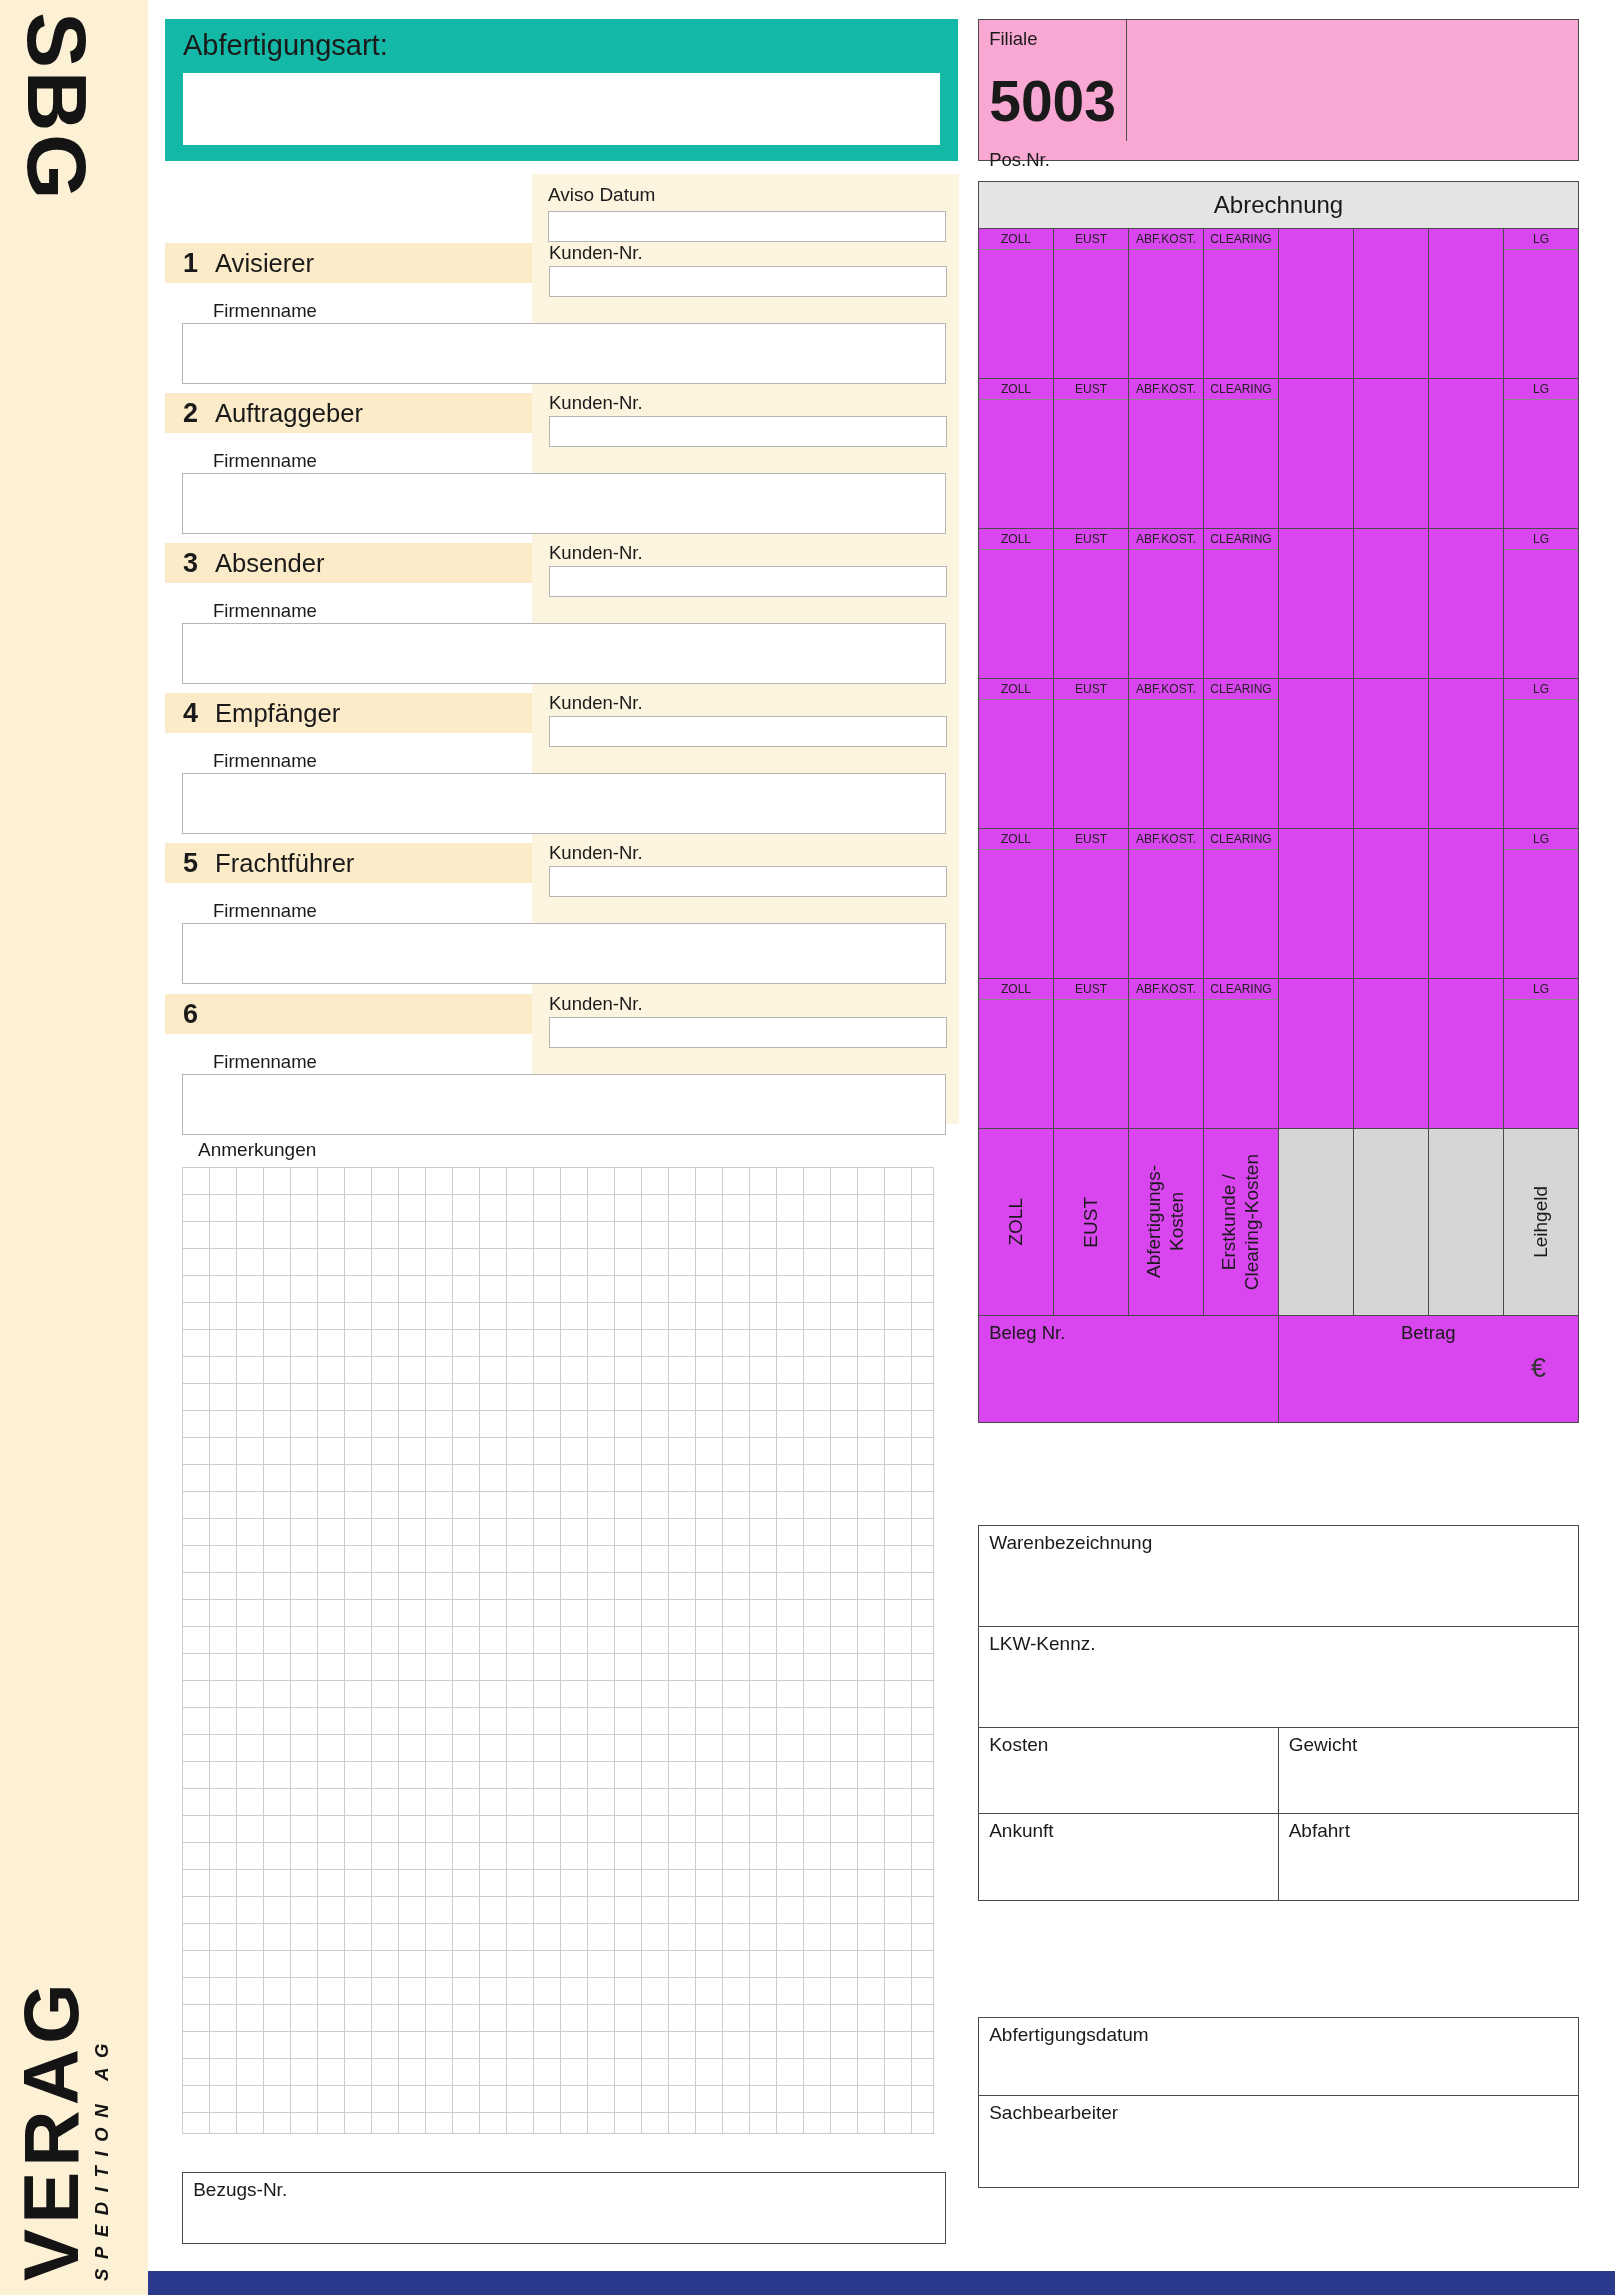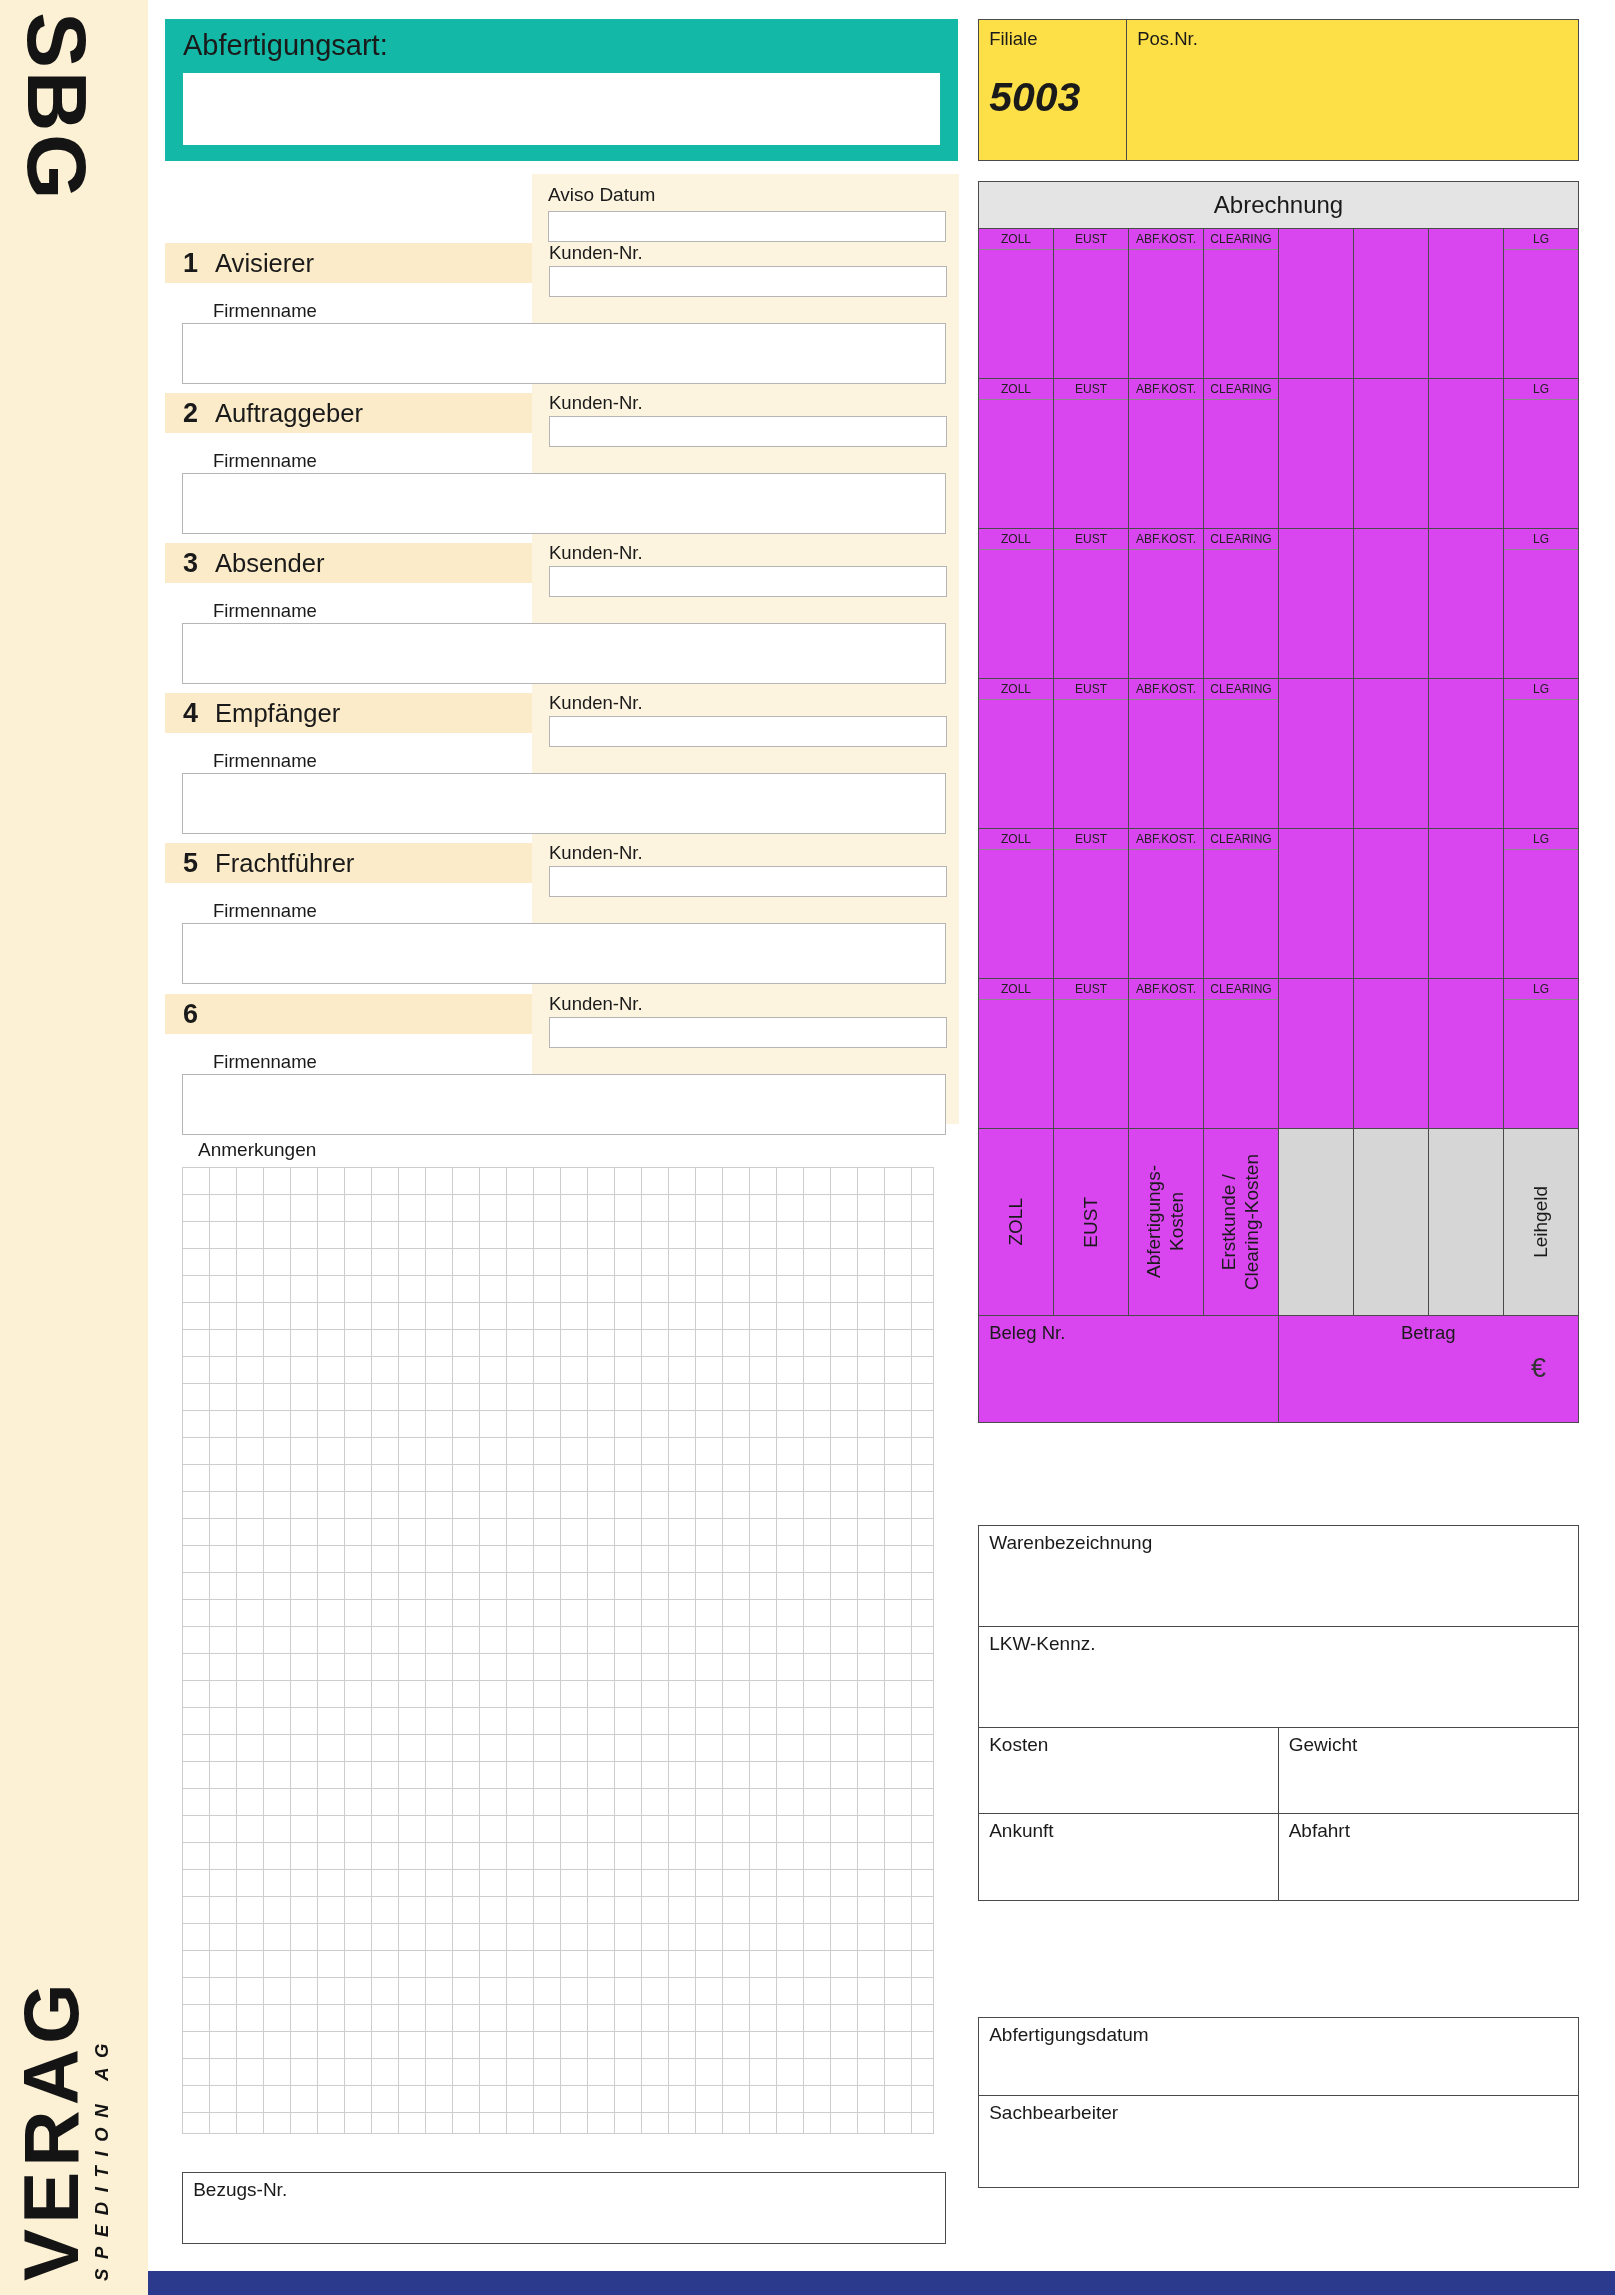--- a/index.html
+++ b/index.html
@@ -25,25 +25,25 @@
   }
   .verag-main { font-size:78px; font-weight:900; letter-spacing:5.1px; line-height:0.95; color:#141414; }
   .verag-sub  { font-size:18.5px; font-weight:700; font-style:italic; letter-spacing:9.6px; margin-top:2.6px; color:#141414; }
 
   
   .abf-header { position:absolute; left:165px; top:19px; width:793px; height:142px; background:#14b8a6; }
   .abf-label  { position:absolute; left:18px; top:10.2px; font-size:29px; }
   .abf-input  { position:absolute; left:18px; top:54px; width:757px; height:72px; background:#ffffff; }
 
   
-  .filiale-block { position:absolute; left:978px; top:19px; width:601px; height:142px; border:1.9px solid #4a4a4a; display:flex; background:#fde047; }
+  .filiale-block { position:absolute; left:978px; top:19px; width:601px; height:142px; border:1.9px solid #4a4a4a; display:flex; background:#f9a8d4;flex-direction:column; }
   .filiale-cell { width:148px; border-right:1.9px solid #4a4a4a; padding:7.7px 10.2px; }
   .posnr-cell { flex:1; padding:7.7px 10.2px; }
   .small-label { font-size:18.5px; }
-  .filiale-value { font-size:41px; font-weight:700; margin-top:24px;font-style:italic; }
+  .filiale-value { font-size:57px; font-weight:700; margin-top:18px; }
 
   
   .kunden-col-bg { position:absolute; left:532px; top:174px; width:427px; height:950px; background:#fdf4e0; }
   .aviso-label { position:absolute; left:548px; top:184px; font-size:19px; }
   .aviso-input { position:absolute; left:548px; top:211px; width:398px; height:31px; background:#fff; border:0.6px solid #b5b5b5; }
 
   
   .section { position:absolute; left:165px; width:794px; height:150px; }
   .sec-band { position:absolute; left:0; top:6.4px; width:367px; height:40px; background:#fbebc8; display:flex; align-items:center; }
   .sec-num  { font-size:27px; font-weight:700; margin-left:18px; width:32px; }

